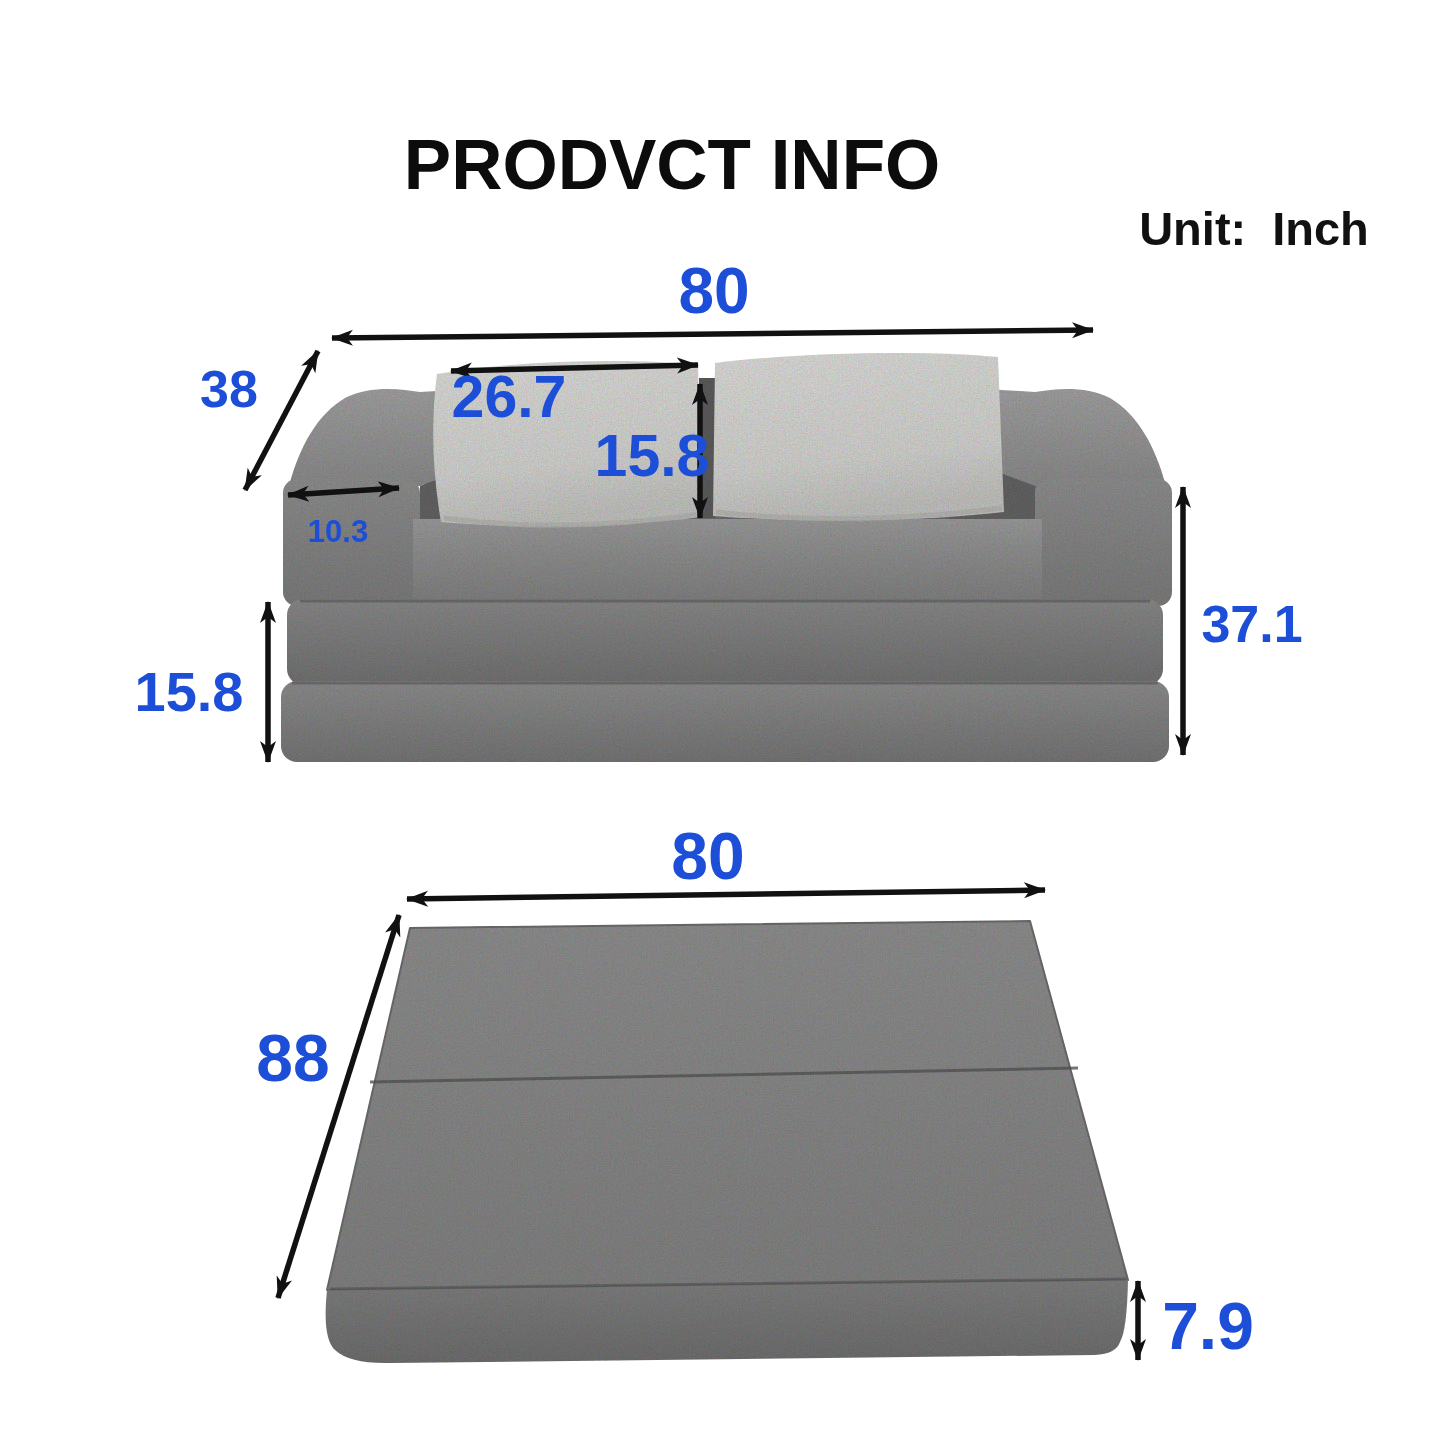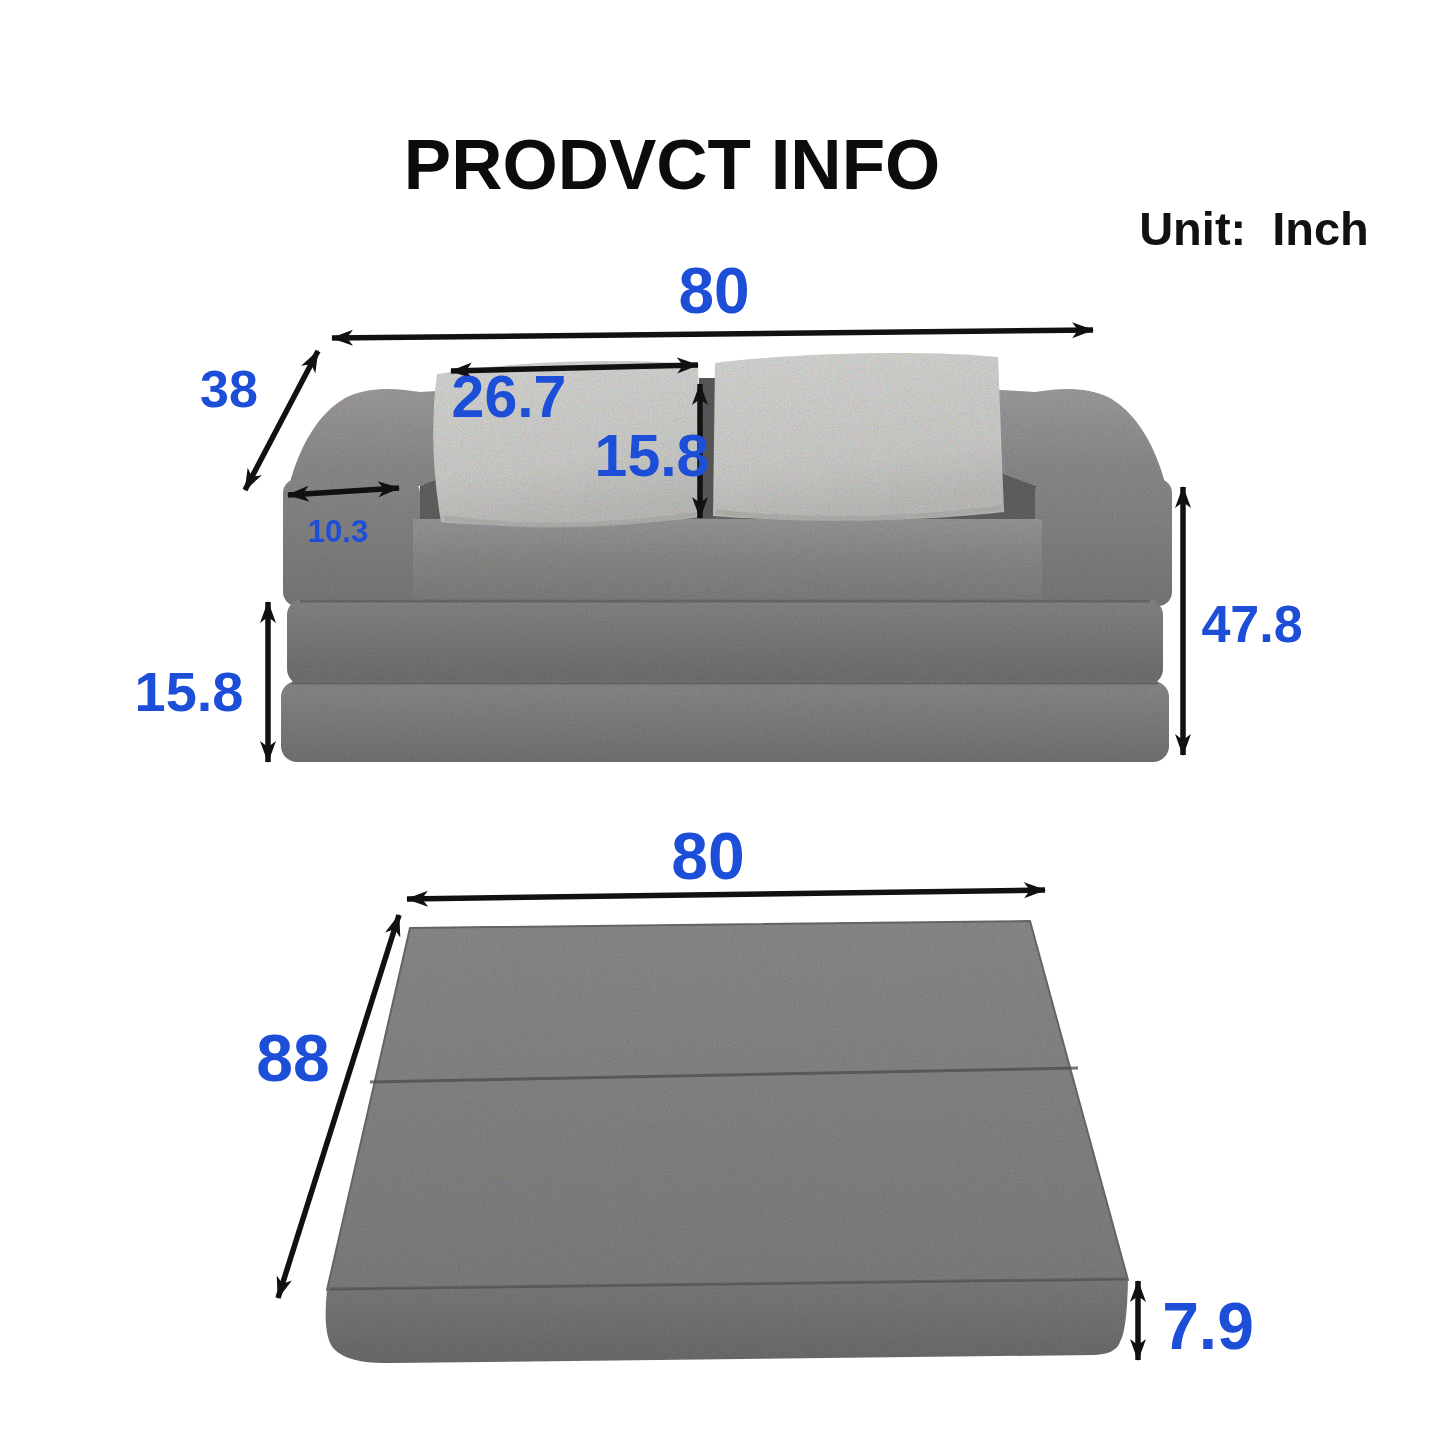--- a/index.html
+++ b/index.html
@@ -140,18 +140,18 @@
     <span>Unit:</span>
     <span>Inch</span>
   </div>
 
   <div class="dim-label fs64" style="left:714px;top:291px;">80</div>
   <div class="dim-label fs60" style="left:229px;top:389px;">38</div>
   <div class="dim-label fs45" style="left:509px;top:397px;">26.7</div>
   <div class="dim-label fs45" style="left:652px;top:456px;">15.8</div>
   <div class="dim-label fs48" style="left:338px;top:531px;">10.3</div>
   <div class="dim-label fs56" style="left:189px;top:692px;">15.8</div>
-  <div class="dim-label fs60" style="left:1252px;top:624px;">47.8</div>
+  <div class="dim-label fs60" style="left:1252px;top:624px;">37.1</div>
   <div class="dim-label fs66" style="left:708px;top:856px;">80</div>
   <div class="dim-label fs66" style="left:293px;top:1058px;">88</div>
   <div class="dim-label fs66" style="left:1208px;top:1326px;">7.9</div>
 
 </div>
 
 </body></html>

